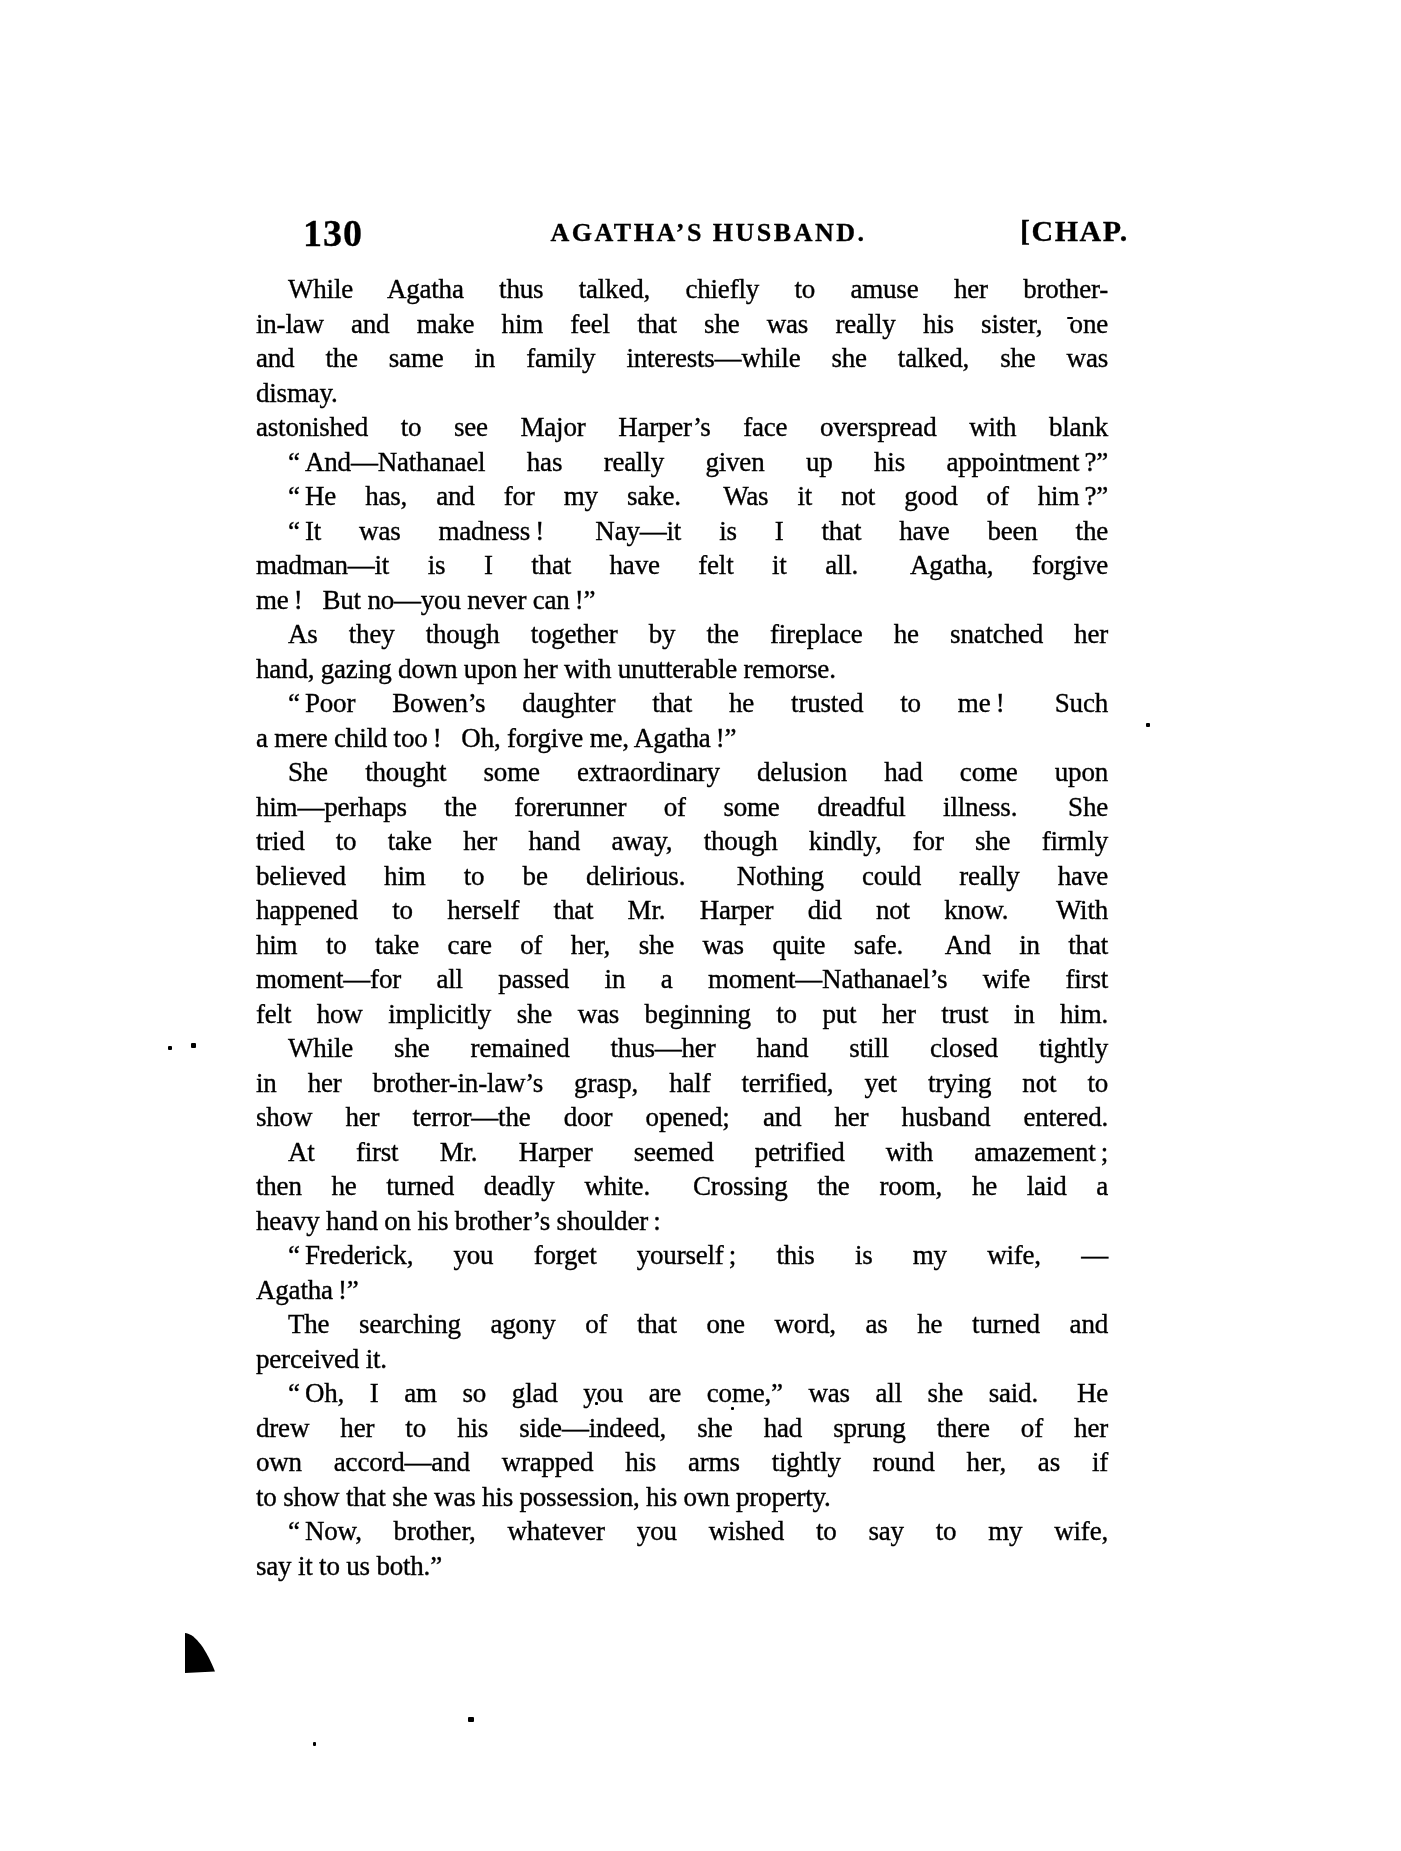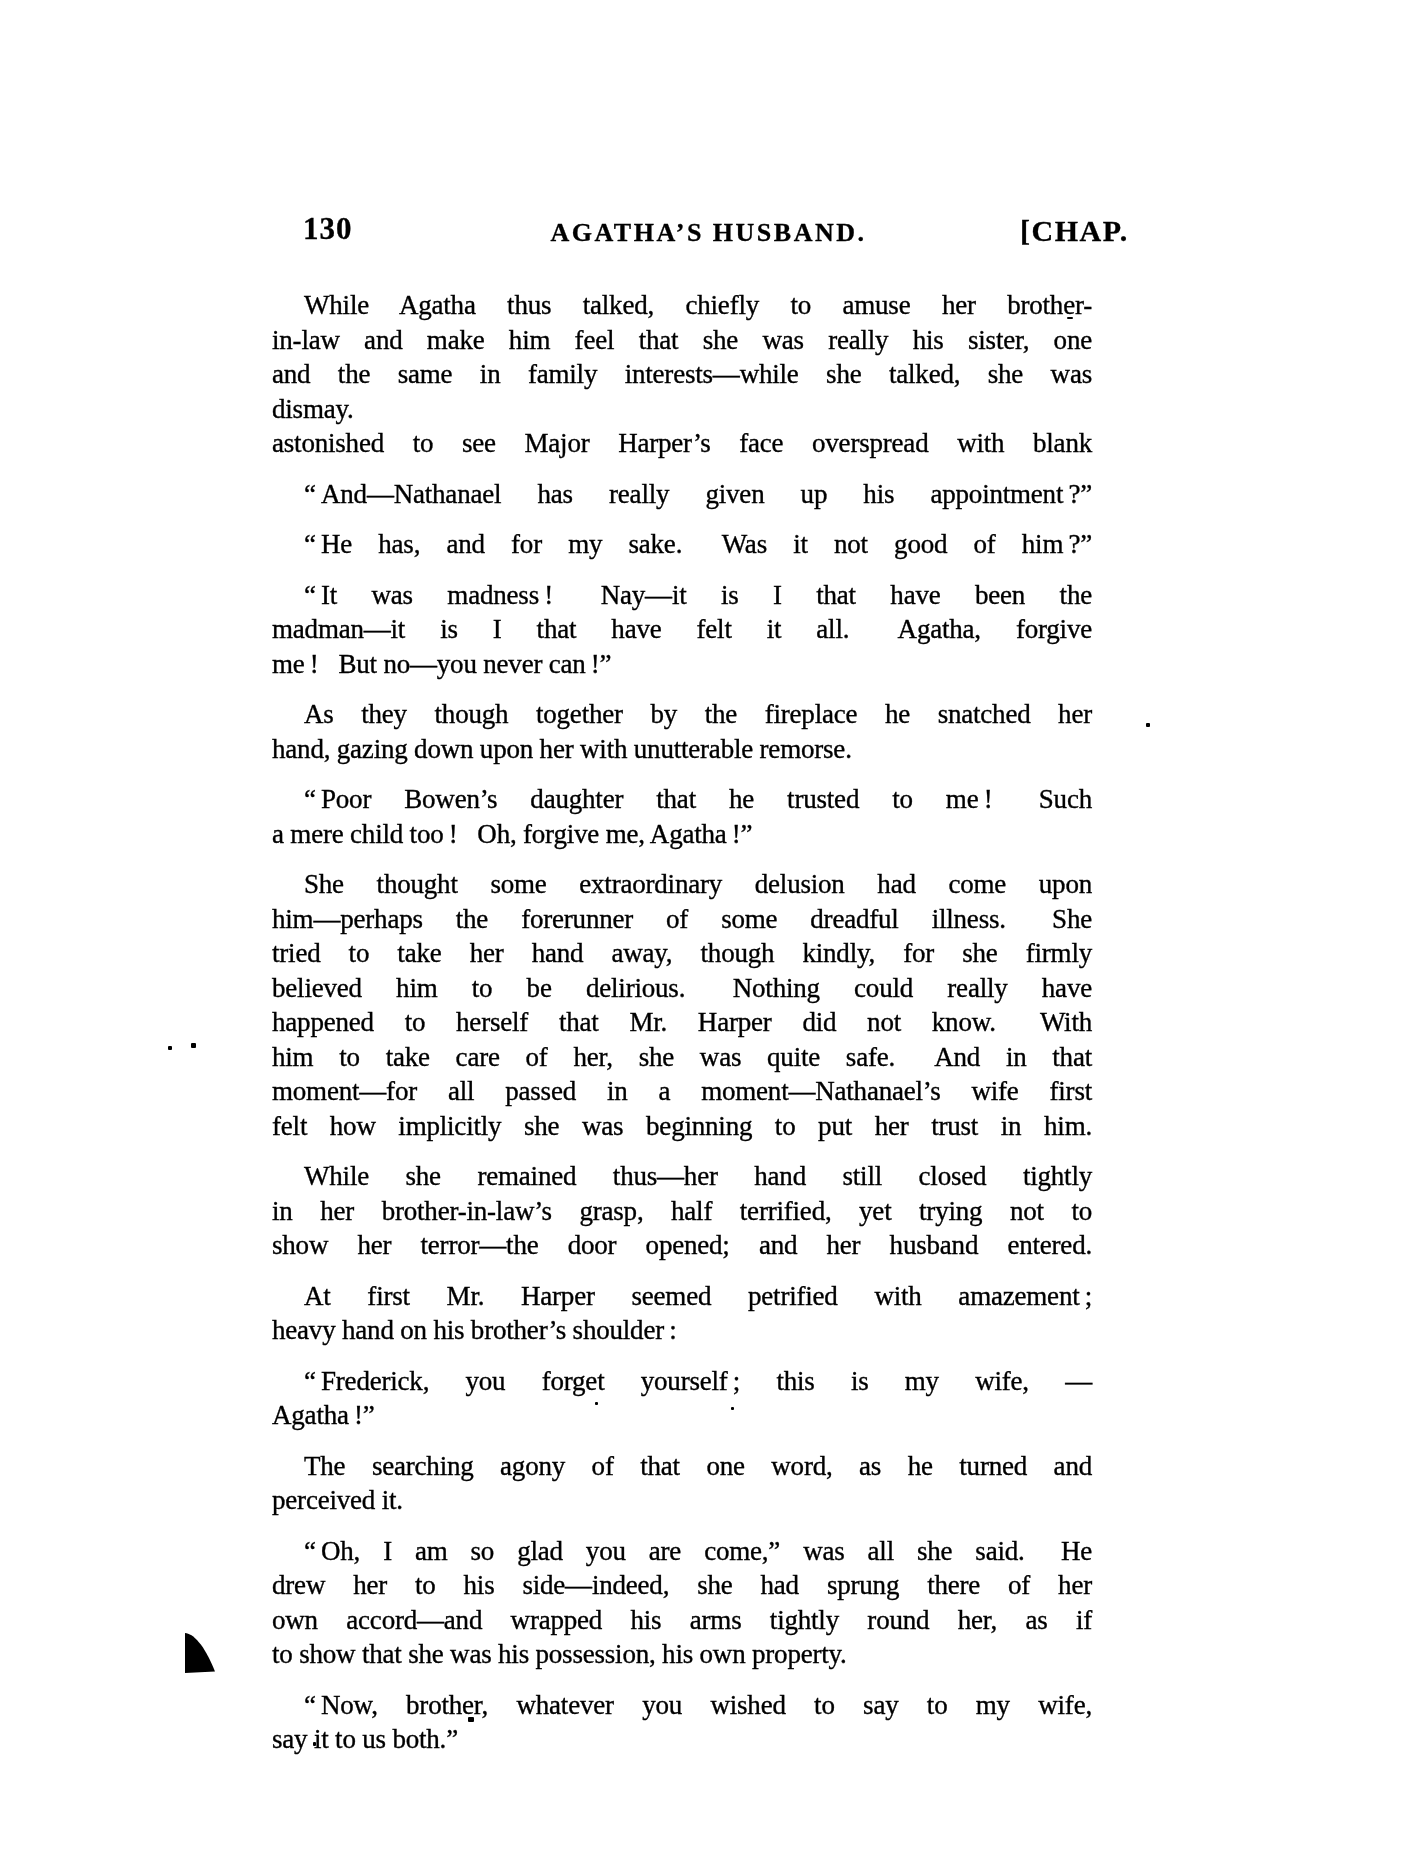--- a/index.html
+++ b/index.html
@@ -12,39 +12,39 @@
     overflow: hidden;
   }
   .page {
     position: absolute; left: 0; top: 0;
     width: 1401px; height: 1851px;
     background: #fff;
   }
   
   .header-num {
     position: absolute; left: 303px; top: 211px;
-    font-size: 31px; font-weight: bold; letter-spacing: 1px;
+    font-size: 38px; font-weight: bold; letter-spacing: 1px;
     -webkit-text-stroke: 0.3px #000;
   }
   .header-title {
     position: absolute; left: 8px; top: 218px; width: 1401px;
     text-align: center;
     font-size: 26px; font-weight: bold; letter-spacing: 2.5px;
     -webkit-text-stroke: 0.3px #000;
   }
   .header-chap {
     position: absolute; left: 1020px; top: 214px;
     font-size: 30px; font-weight: bold; letter-spacing: 1.5px;
     -webkit-text-stroke: 0.3px #000;
   }
   
   .text-block {
     position: absolute; left: 256px; top: 272px; width: 852px;
   }
-  .para { margin: 16px; padding: 0; }
+  .para { margin: 0; padding: 0; }
   .tline {
     font-size: 27px;
     line-height: 34.5px;
     height: 34.5px;
     letter-spacing: -0.2px;
     text-align: justify;
     text-align-last: justify;
     -webkit-text-stroke: 0.35px #000;
     white-space: normal;
     overflow: visible;
@@ -111,20 +111,21 @@
         <div class="tline">moment—for all passed in a moment—Nathanael’s wife first</div>
         <div class="tline">felt how implicitly she was beginning to put her trust in him.</div>
       </div>
       <div class="para">
         <div class="tline first">While she remained thus—her hand still closed tightly</div>
         <div class="tline">in her brother-in-law’s grasp, half terrified, yet trying not to</div>
         <div class="tline">show her terror—the door opened; and her husband entered.</div>
       </div>
       <div class="para">
         <div class="tline first">At first Mr. Harper seemed petrified with amazement ;</div>
+        <div class="tline">then he turned deadly white.  Crossing the room, he laid a</div>
         <div class="tline endline">heavy hand on his brother’s shoulder :</div>
       </div>
       <div class="para">
         <div class="tline first">“ Frederick, you forget yourself ; this is my wife, —</div>
         <div class="tline endline">Agatha !”</div>
       </div>
       <div class="para">
         <div class="tline first">The searching agony of that one word, as he turned and</div>
         <div class="tline endline">perceived it.</div>
       </div>

